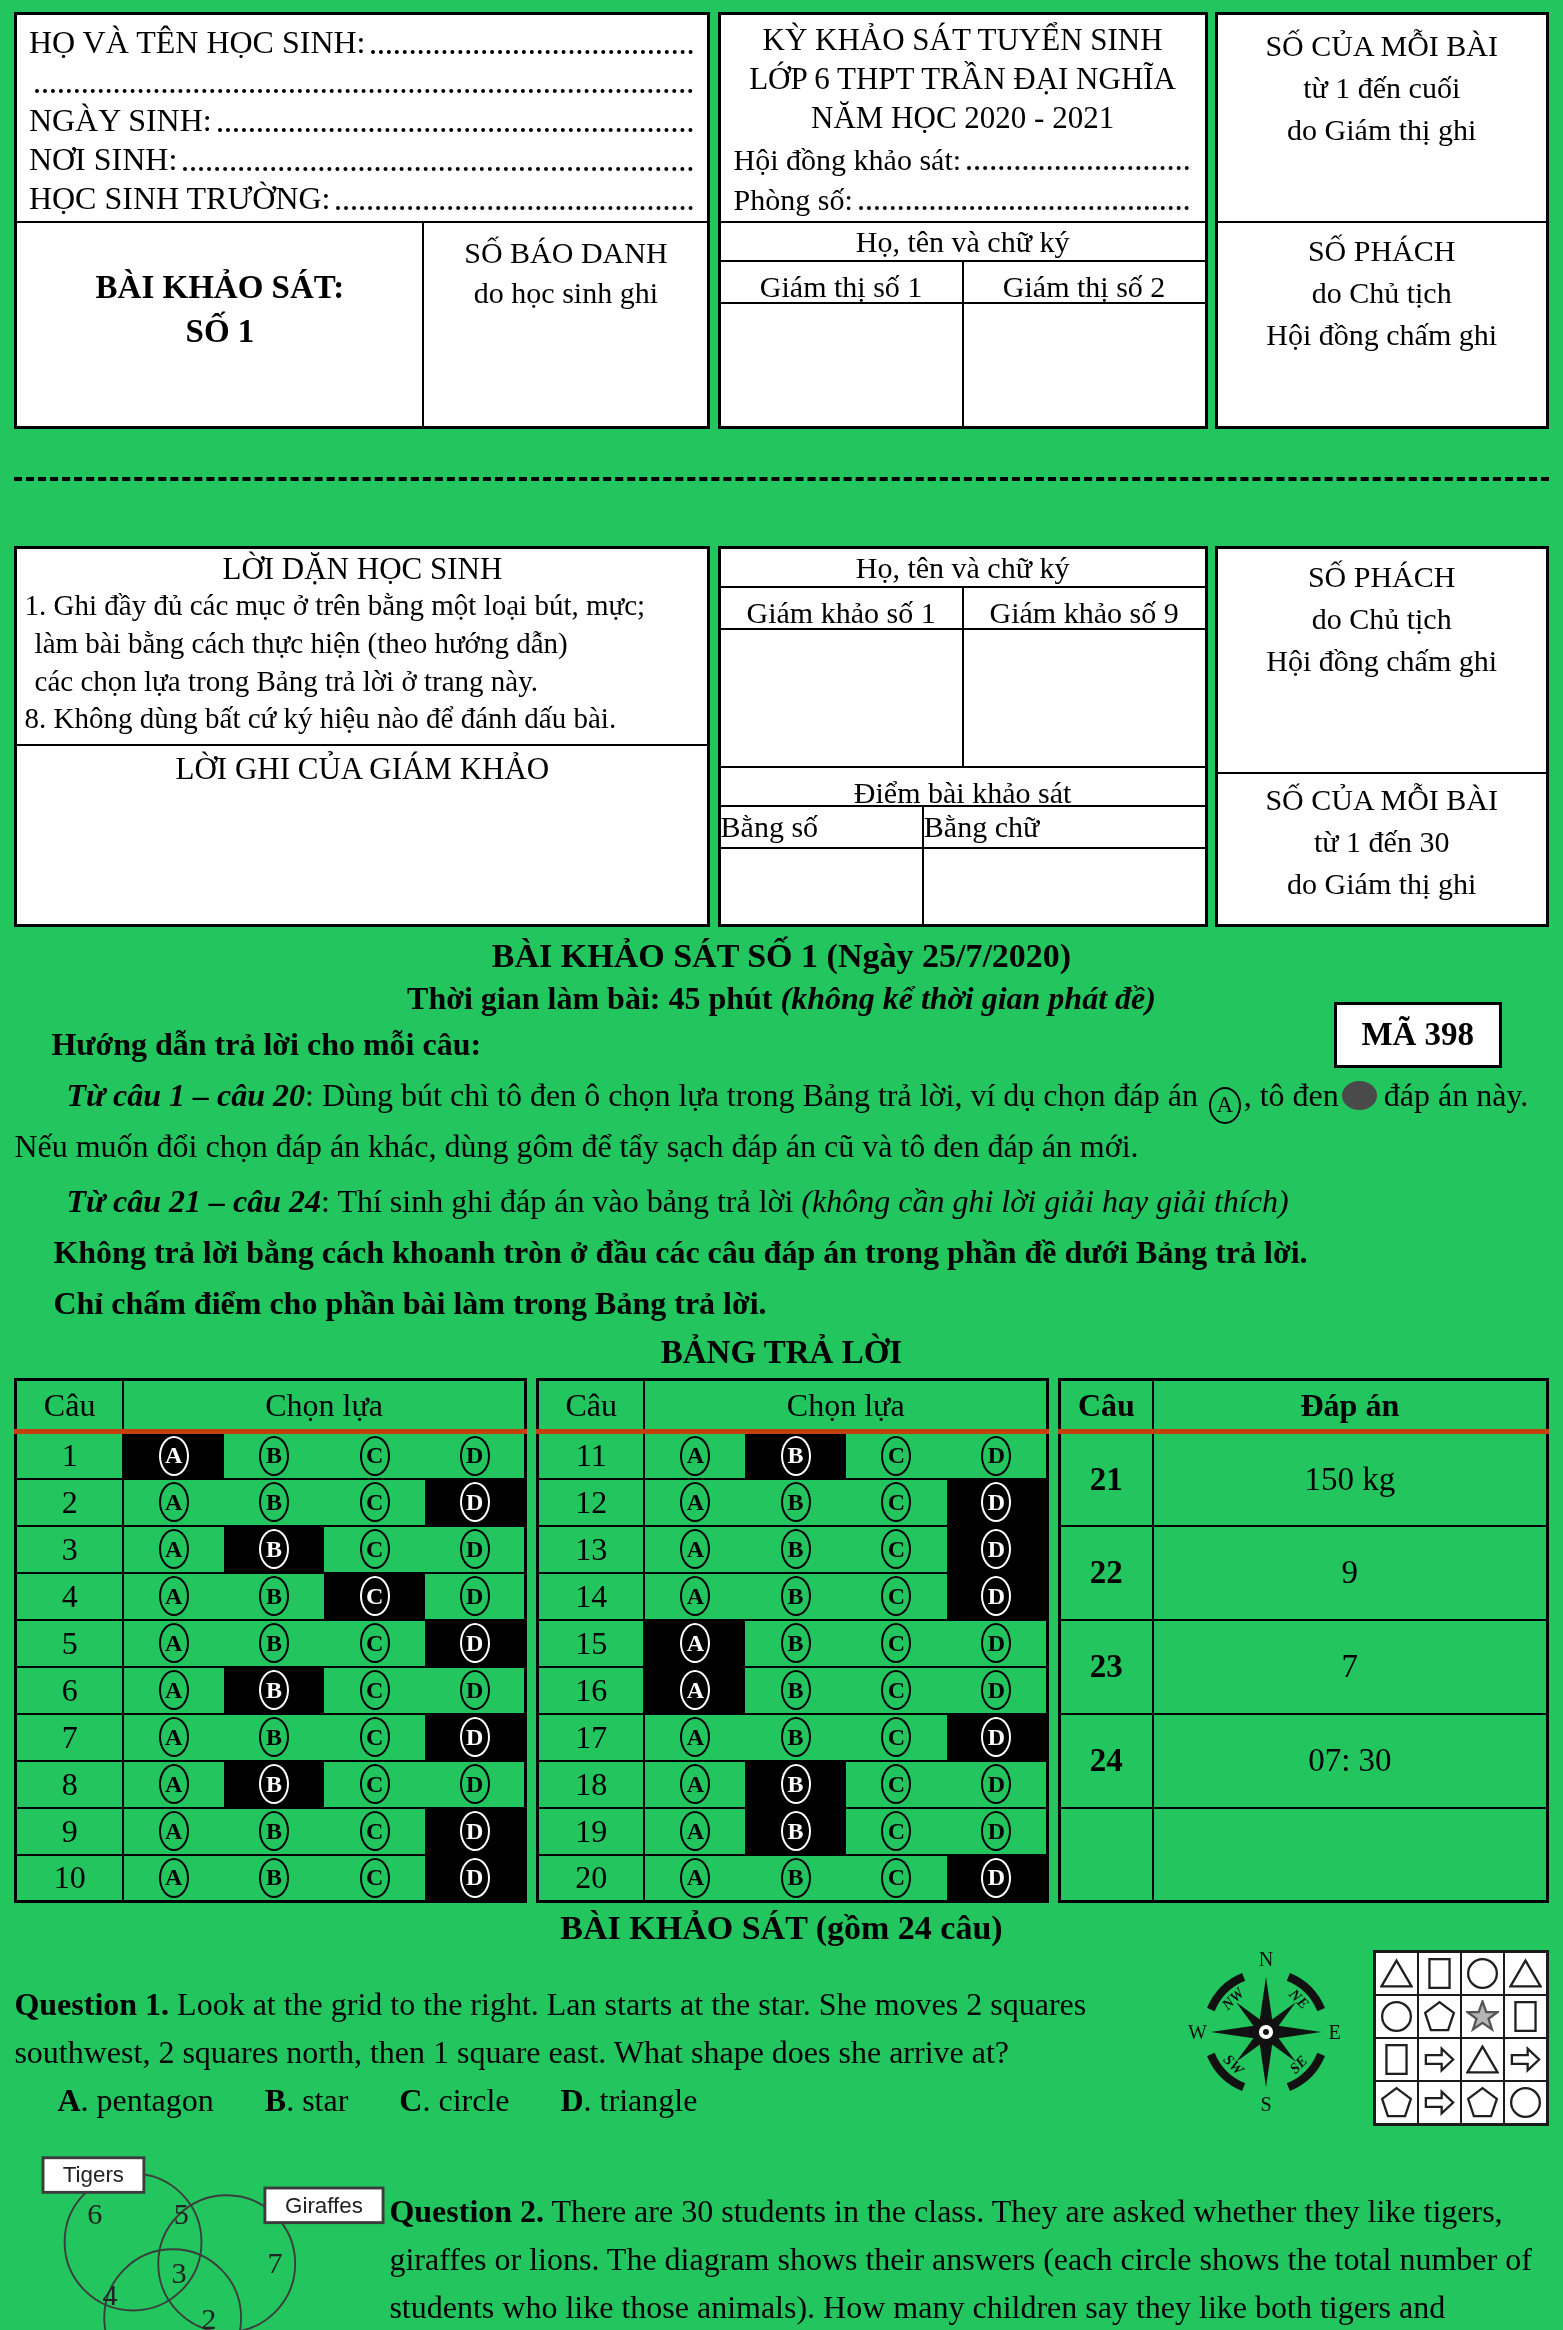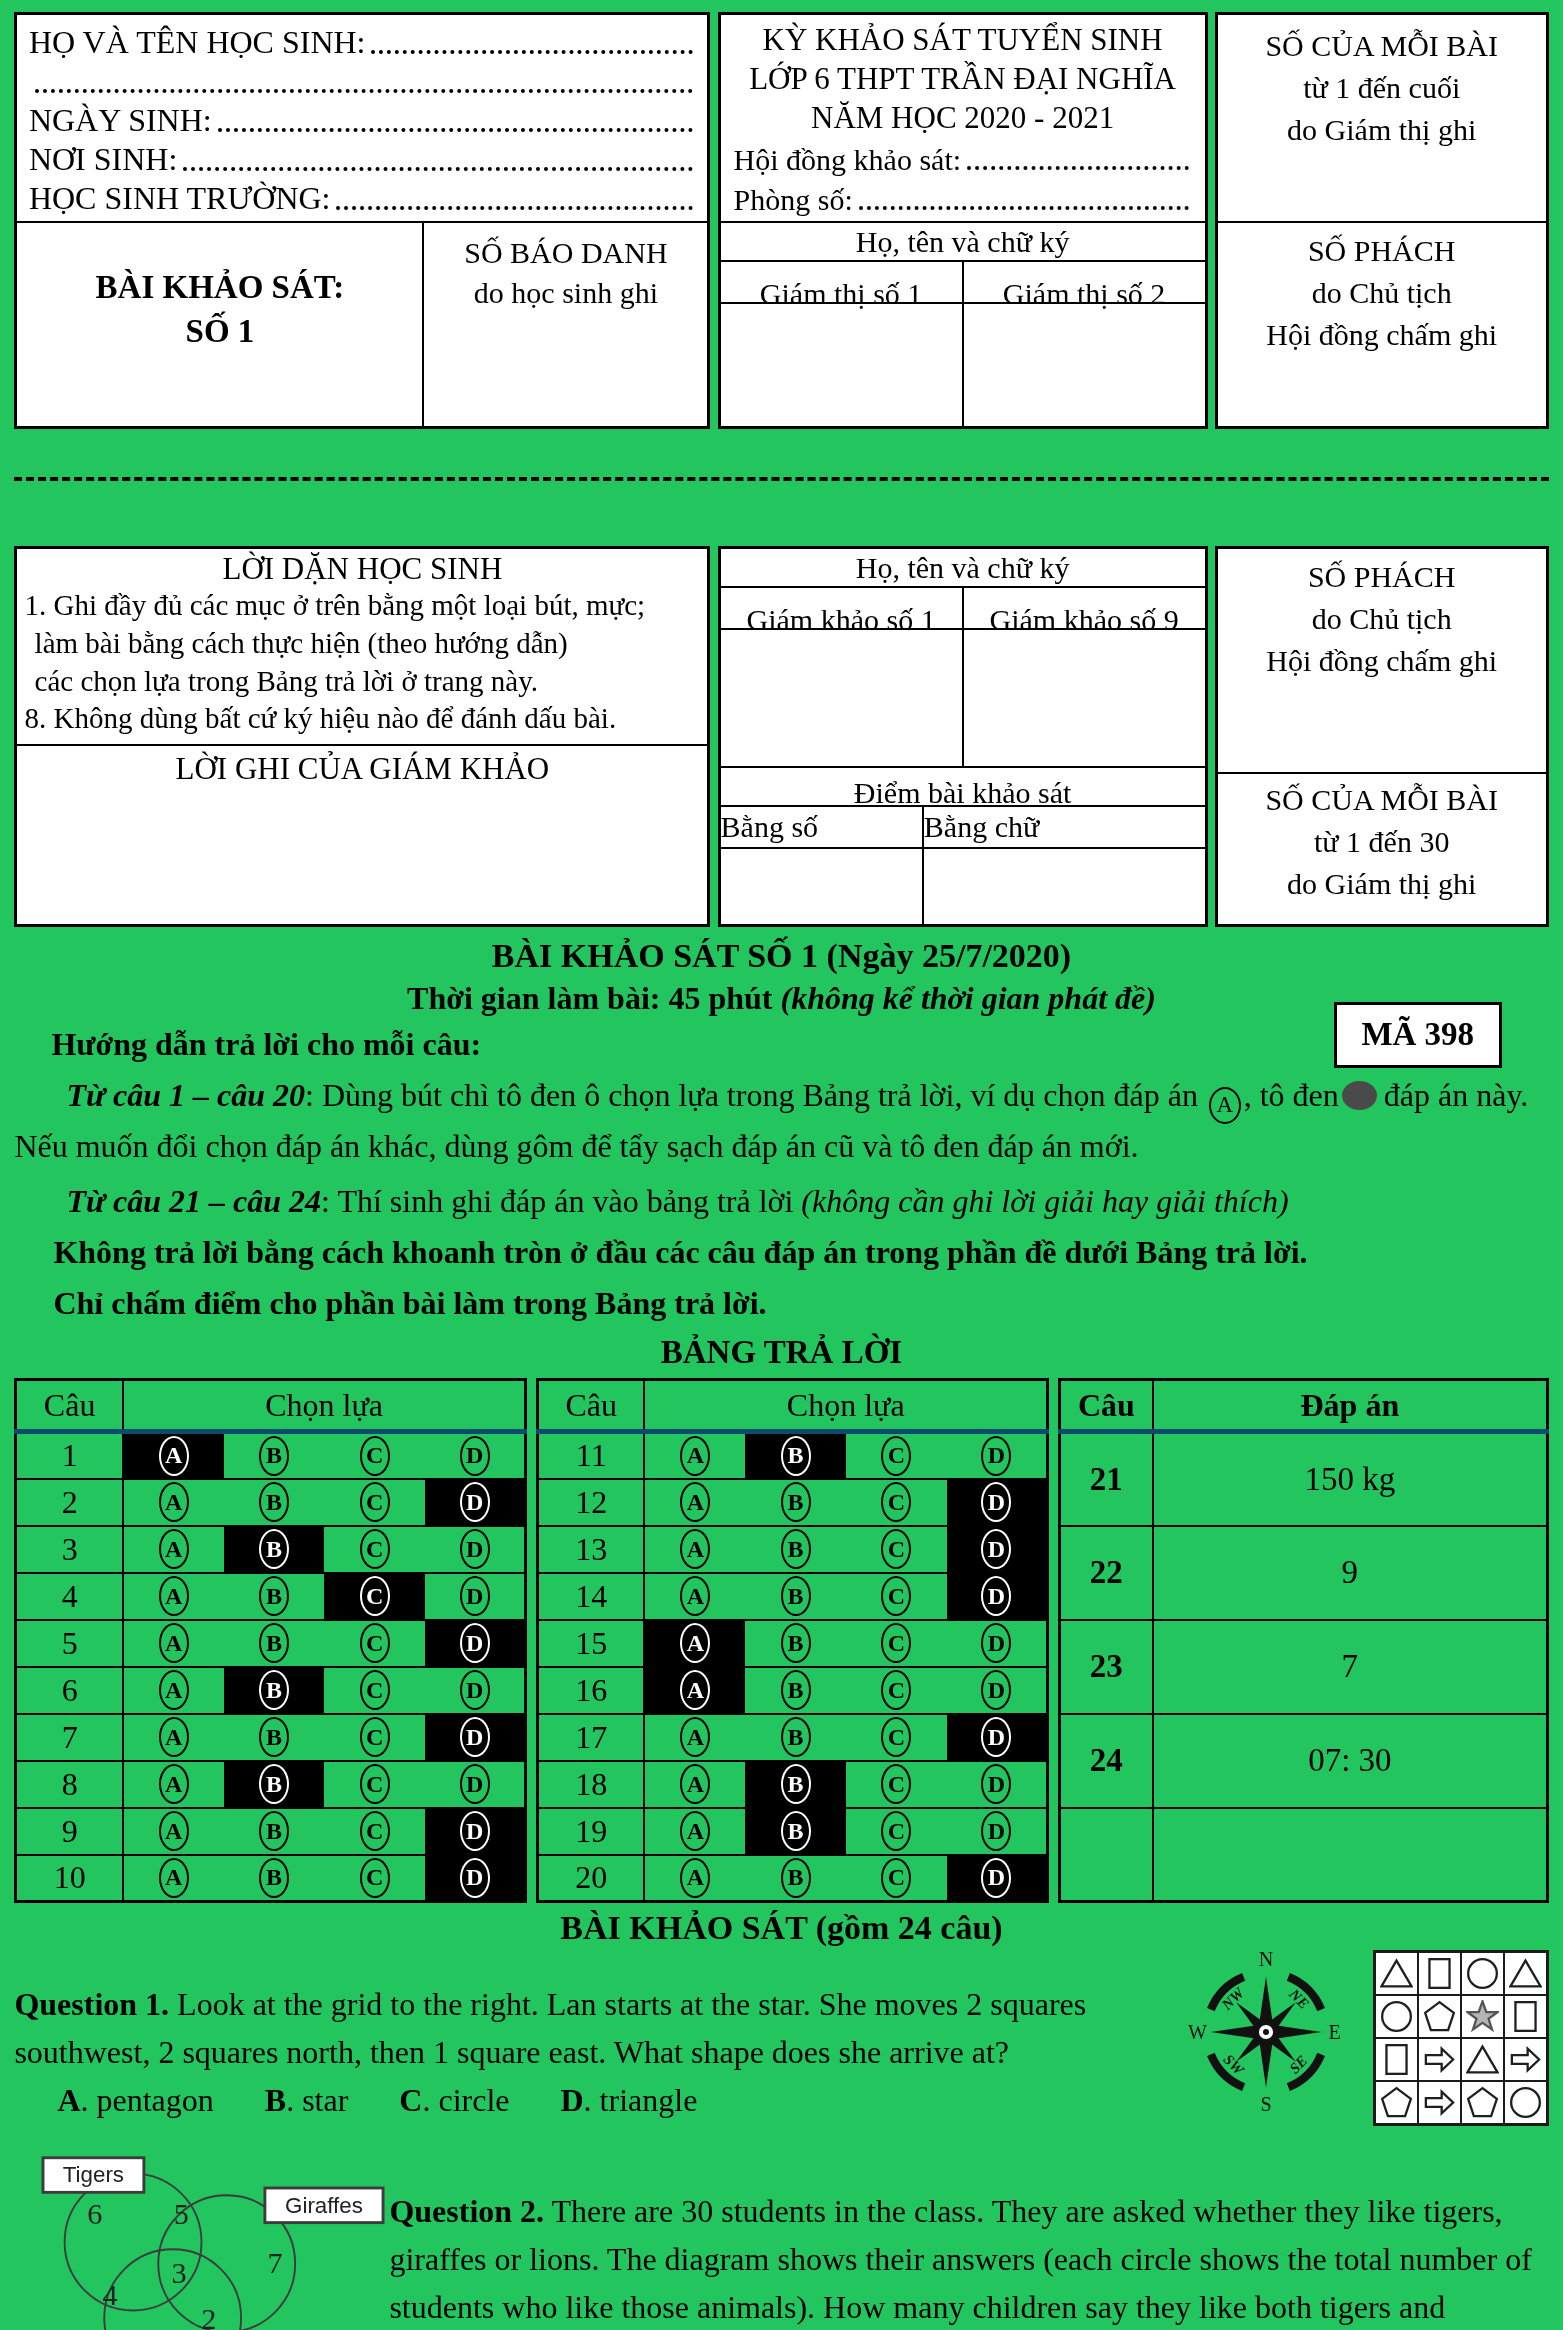--- a/index.html
+++ b/index.html
@@ -25,21 +25,21 @@
   .stu-bottom { flex:1; display:flex; }
   .exam-cell { width:59%; border-right:2.9px solid #000; text-align:center; padding-top:42px; font-size:33px; line-height:1.35; }
   .sbd-cell { flex:1; text-align:center; padding-top:10px; font-size:30px; line-height:1.35; }
   .council { width:490px; }
   .council-top { height:208px; border-bottom:2.9px solid #000; padding:5.8px 13px 0 13px; }
   .ctitle .bline { text-align:center; font-size:31px; line-height:1.26; }
   .cfields .fline { font-size:30px; height:40px; }
   .sign-area { flex:1; display:flex; flex-direction:column; }
   .sign-title { height:39px; border-bottom:2.9px solid #000; text-align:center; font-size:30px; padding-top:2.9px; }
   .sign-cols { height:42px; border-bottom:2.9px solid #000; display:flex; font-size:30px; }
-  .sign-cols div { flex:1; text-align:center; padding-top:15px; }
+  .sign-cols div { flex:1; text-align:center; padding-top:8px; }
   .sign-cols div:first-child { border-right:2.9px solid #000; }
   .sign-empty { flex:1; display:flex; }
   .sign-empty .half { flex:1; }
   .bl { border-left:2.9px solid #000; }
   .rb { flex:1; }
   .rb-top { height:208px; border-bottom:2.9px solid #000; text-align:center; padding-top:10px; font-size:30px; line-height:1.4; }
   .rb-bottom { flex:1; text-align:center; padding-top:7.2px; font-size:30px; line-height:1.4; }
 
   .dashsep { border-top:4.3px dashed #000; margin:48px 0 65px 0; }
 
@@ -78,21 +78,21 @@
   .cbubble { display:inline-flex; align-items:center; justify-content:center; width:32px; height:37px; border:2.9px solid #000; border-radius:50%; font-size:23px; vertical-align:-5.8px; margin:0 2.9px; text-indent:0; }
   .fdot { display:inline-block; width:35px; height:29px; background:#4a4a4a; border-radius:50%; vertical-align:-4.3px; margin:0 7.2px 0 2.9px; }
   .warn { font-size:32px; font-weight:bold; line-height:1.42; margin-left:39px; margin-top:5.8px; }
   .bt-title { text-align:center; font-weight:bold; font-size:33px; margin-top:7.2px; }
 
   
   .atables { display:flex; gap:8.6px; margin-top:7.2px; }
   table { border-collapse:collapse; }
   .mc { width:513px; border:3.6px solid #000; table-layout:fixed; }
   .mc .cnum { width:107px; }
-  .mc th, .wt th { height:52px; font-size:32px; font-weight:normal; border-bottom:5px solid #0c4a6e; }
+  .mc th, .wt th { height:52px; font-size:32px; font-weight:normal; border-bottom:5px solid #c2410c; }
   .mc th.qh, .wt th.qh { border-right:2.9px solid #000; }
   .wt th { font-weight:bold; }
   .mc tbody tr, .wt tbody tr { border-top:2.2px solid #000; }
   .mc tbody tr { height:47px; }
   .wt tbody tr { height:94px; }
   td.qnum { border-right:2.9px solid #000; text-align:center; font-size:32px; }
   td.choice { text-align:center; padding:0; }
   td.choice.filled { background:#000; }
   .bubble { display:inline-flex; align-items:center; justify-content:center; width:30px; height:40px; border:2.9px solid #000; border-radius:50%; font-size:24px; font-weight:600; background:transparent; }
   .filled .bubble { border-color:#fff; color:#fff; }

